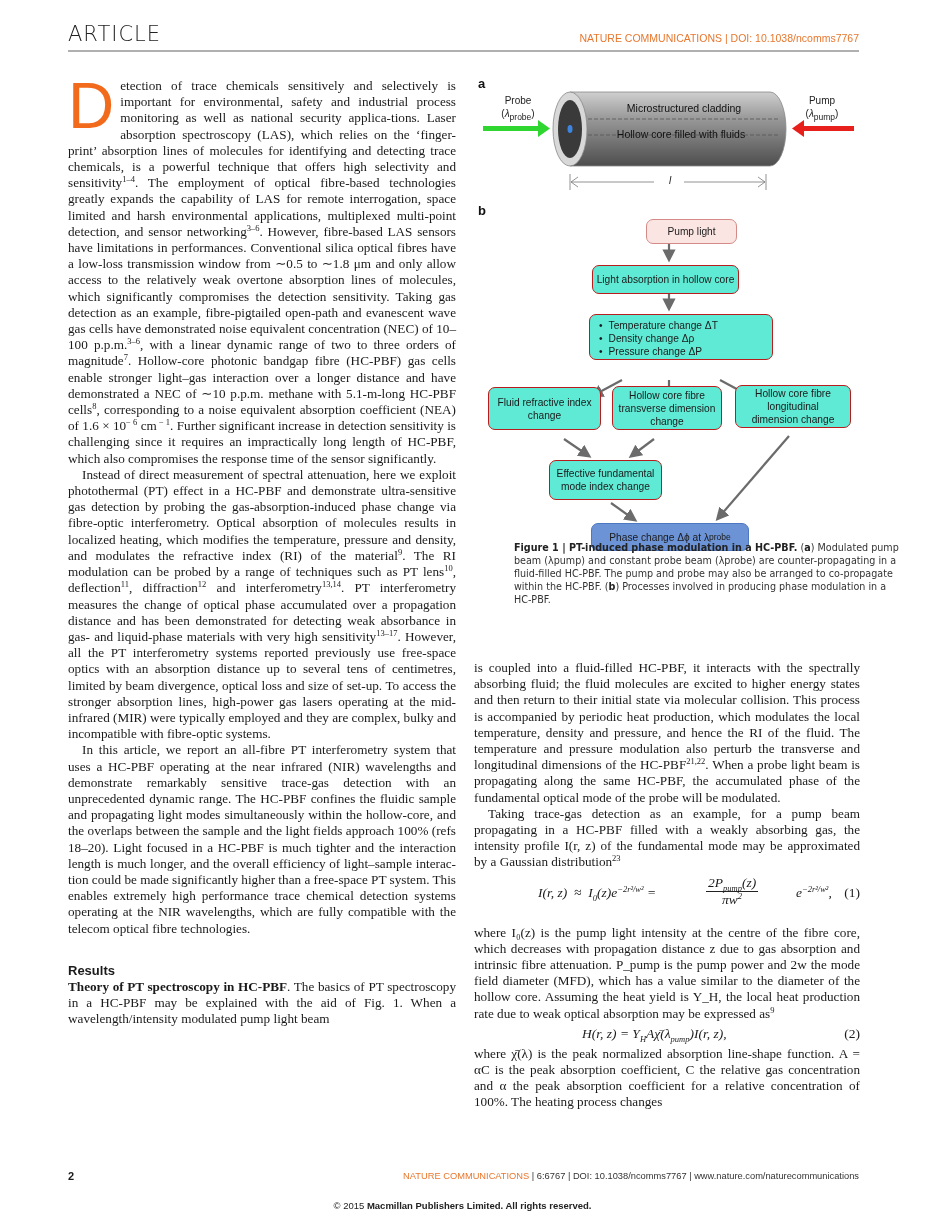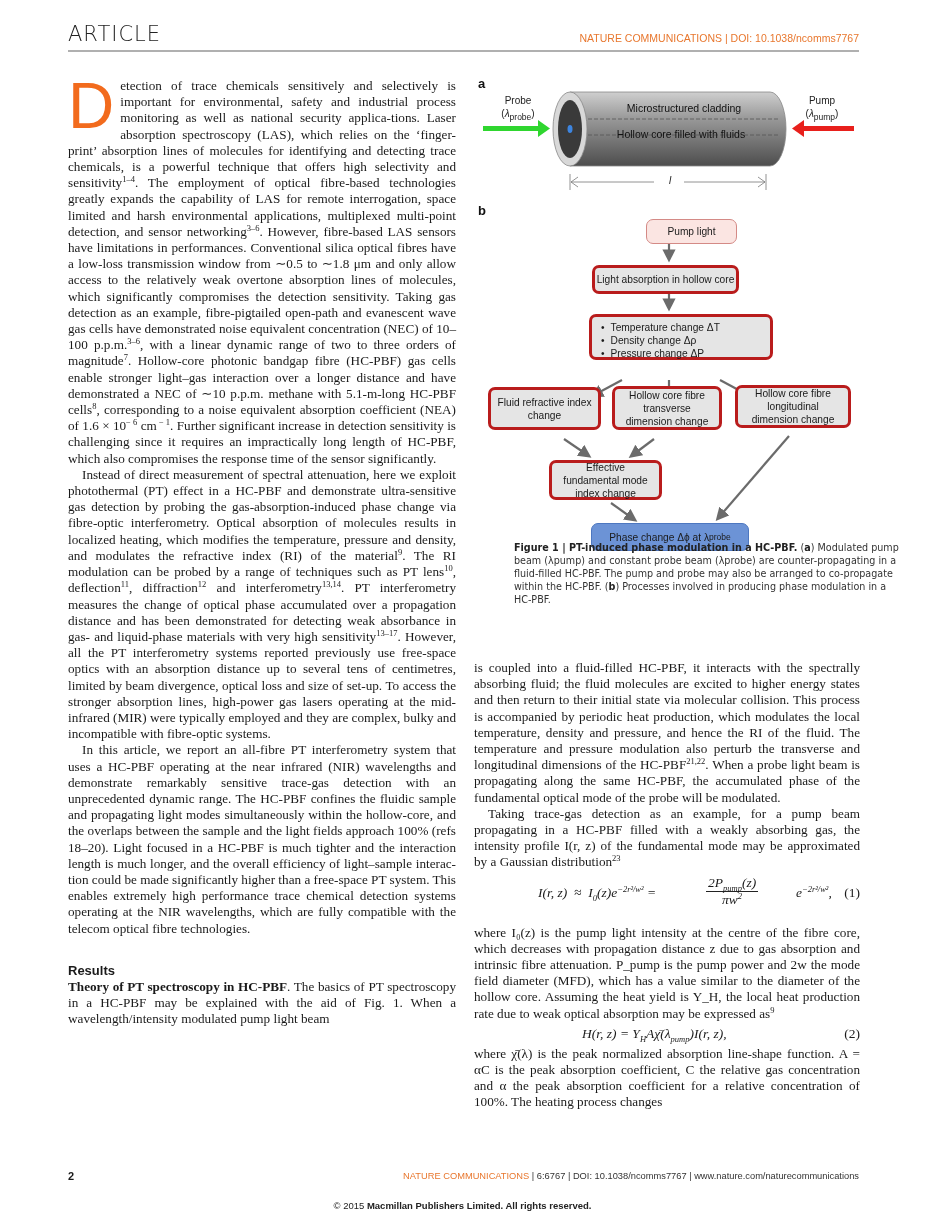--- a/index.html
+++ b/index.html
@@ -21,21 +21,21 @@
   .ital { font-style: italic; }
 
   .results-head { font-family: "Liberation Sans", sans-serif; font-weight: bold; font-size: 13px; margin-top: 26px; }
   .subhead { font-weight: bold; }
 
   
   .fig { position: absolute; left: 474px; top: 76px; width: 392px; height: 490px; font-family: "Liberation Sans", sans-serif; }
   .panel-label { position: absolute; font-weight: bold; font-size: 13px; color: #111; }
   .beam-label { position: absolute; font-size: 10px; text-align: center; color: #222; line-height: 13px; }
   .fc-box { position: absolute; border-radius: 7px; font-size: 10.2px; line-height: 13px; text-align: center; display: flex; align-items: center; justify-content: center; color: #1a1a1a; }
-  .fc-green { background: #e5e5e5; border: 3px solid #b91c1c; }
+  .fc-green { background: #5eead4; border: 1px solid #b91c1c; }
   .fc-pink { background: #fbe5e2; border: 1px solid #d48a86; }
   .fc-blue { background: #6c93d6; border: 1px solid #4d77c0; }
   .fc-list { text-align: left; display: block; padding: 4px 0 0 9px; }
   .fc-list div::before { content: "•"; margin-right: 6px; }
 
   .caption { position: absolute; left: 474px; top: 541px; width: 390px; font-family: "DejaVu Sans", sans-serif; font-size: 9.6px; line-height: 13px; color: #333; margin-left: 40px; }
   .caption b { color: #222; }
 
   .footer-num { position: absolute; left: 68px; top: 1170px; font-family: "Liberation Sans", sans-serif; font-weight: bold; font-size: 11px; }
   .footer-right { position: absolute; right: 66px; top: 1171px; font-family: "Liberation Sans", sans-serif; font-size: 9.3px; color: #333; }

